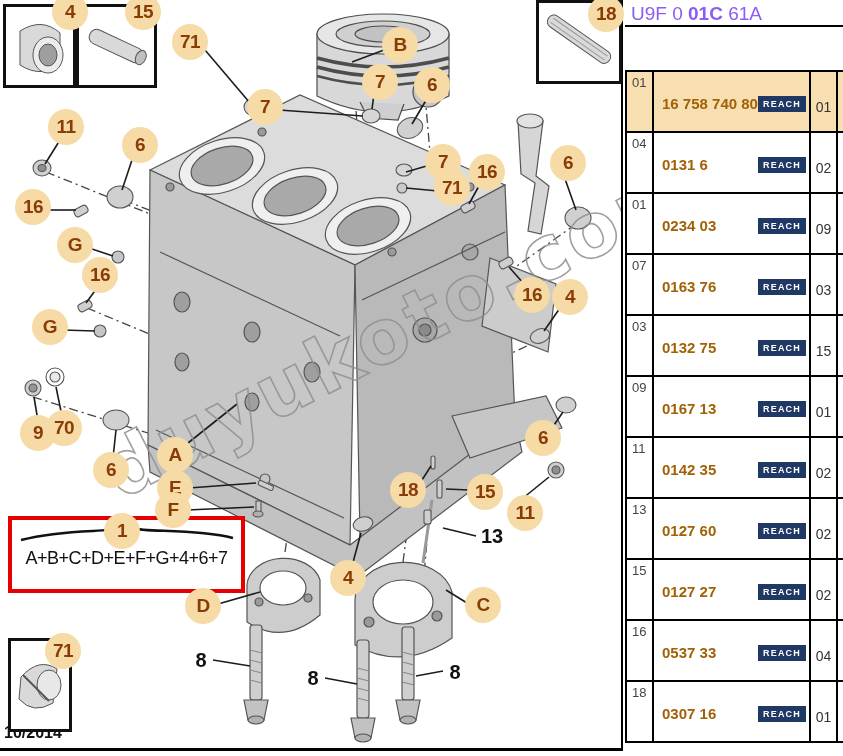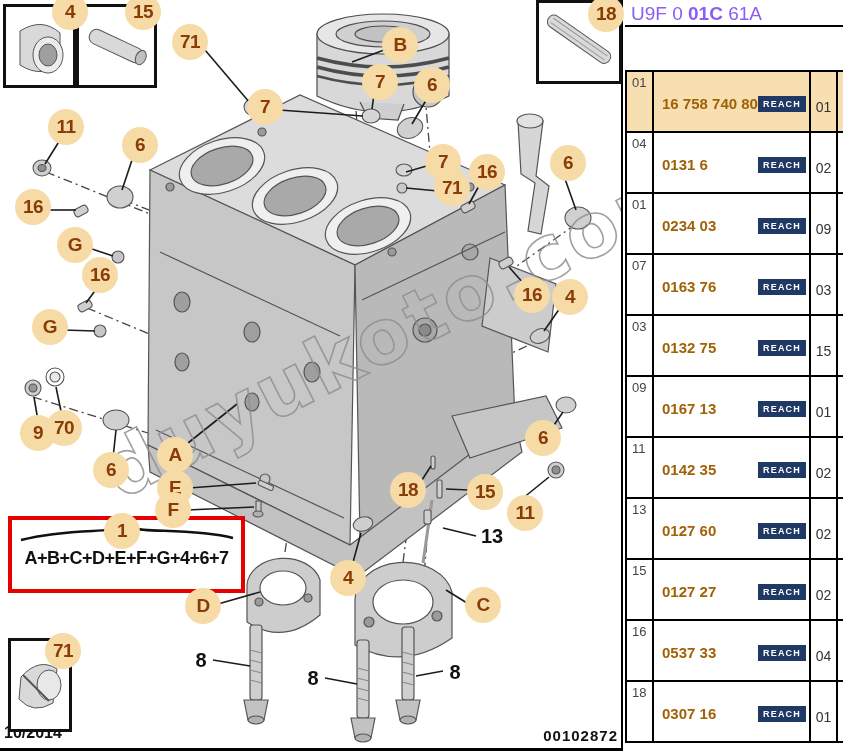--- a/index.html
+++ b/index.html
@@ -20,21 +20,21 @@
   .plabel{position:absolute;transform:translate(-50%,-50%);font-weight:bold;font-size:20px;color:#111;z-index:4}
 
   .thumb{position:absolute;background:#fff;border:3px solid #111;z-index:2}
   #box4{left:3px;top:4px;width:73px;height:84px}
   #box15{left:76px;top:4px;width:81px;height:84px}
   #box18{left:536px;top:0;width:86px;height:84px}
   #box71{left:8px;top:638px;width:64px;height:94px}
 
   .formula{position:absolute;left:8px;top:516px;width:237px;height:77px;border:4px solid var(--c-red_box);
     background:#fff;z-index:3;text-align:center}
-  .formula .lines{font-weight:bold;font-size:18px;line-height:21px;color:#111;letter-spacing:-0.5px}
+  .formula .lines{font-weight:normal;font-size:18px;line-height:21px;color:#111;letter-spacing:-0.5px}
   .date{position:absolute;left:4px;top:724px;font-size:16px;font-weight:bold;color:#111}
   .dnum{position:absolute;left:455px;top:727px;width:163px;text-align:right;font-size:15px;font-weight:bold;letter-spacing:1px;color:#111}
 
   .panel{position:absolute;left:623px;top:0;width:220px;height:756px;background:#fff}
   .panel-header{position:absolute;left:2px;top:0;width:218px;height:27px;border-bottom:2px solid #000;
     font-size:19px;color:#8b5cf6;padding:3px 0 0 6px;white-space:nowrap}
   .panel-header .b{font-weight:bold}
   .parts-table{position:absolute;left:2px;top:70px;width:232px;border:2px solid #000;border-bottom:none}
   .trow{position:relative;height:61px;border-bottom:2px solid #000;background:#fff;display:flex}
   .trow.hl{background:var(--c-highlight)}
@@ -256,21 +256,20 @@
     </div>
 
     <div class="formula">
       <svg width="227" height="24">
         <path d="M8,20 C55,8 95,13 105,8 C110,3 116,3 120,8 C132,13 180,8 220,18" stroke="#111" stroke-width="2.5" fill="none"></path>
       </svg>
       <div class="lines">A+B+C+D+E+F+G+4+6+7</div>
     </div>
 
     <div class="date">10/2014</div>
-    <div class="dnum">00102872</div>
 
     <div class="divider"></div>
     <div class="dia-bottom"></div>
 
   <div class="callout" style="left: 52px; top: -6px;">4</div>
 
   <div class="callout" style="left: 125px; top: -6px;">15</div>
 
   <div class="callout" style="left: 588px; top: -4px;">18</div>
 

